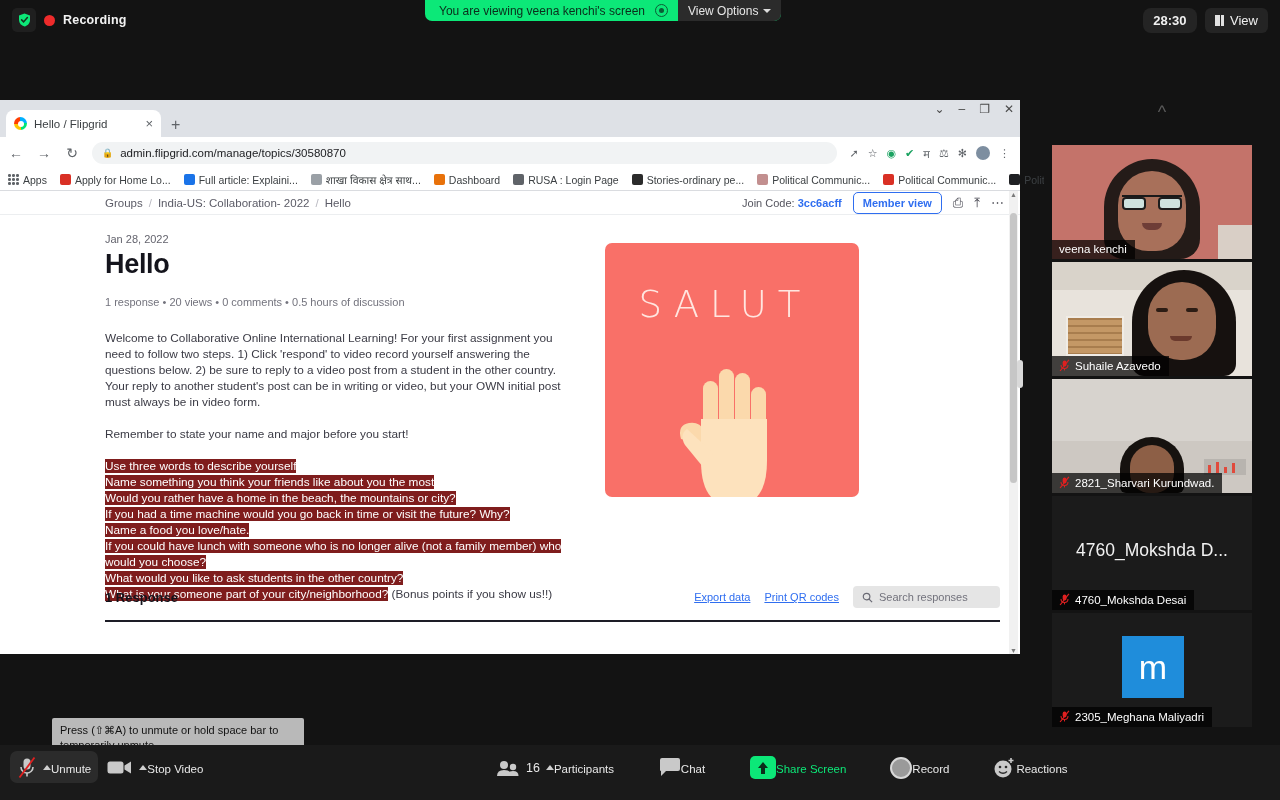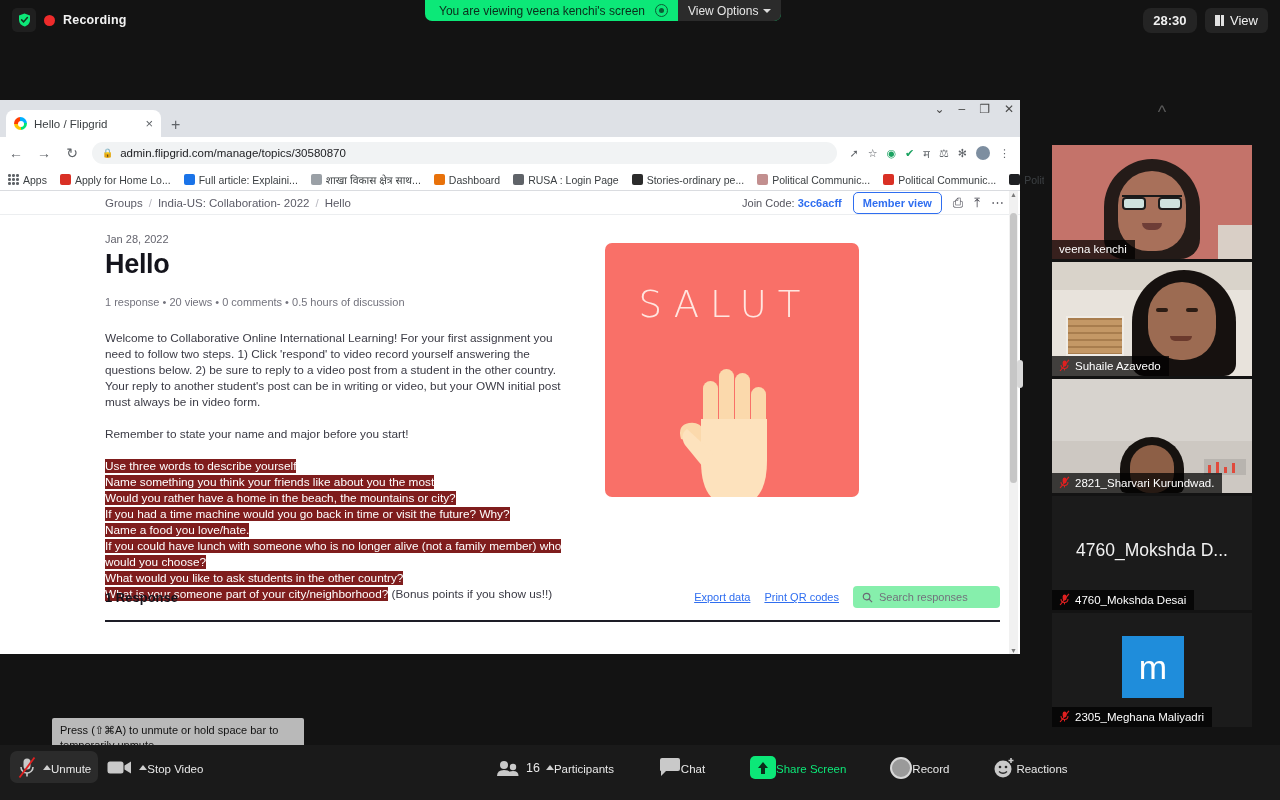--- a/index.html
+++ b/index.html
@@ -143,21 +143,21 @@
 
   .respbar {
     position: absolute; left: 105px; right: 20px; top: 395px;
     display: flex; align-items: center; gap: 14px;
     border-bottom: 2px solid #1d1d26; padding-bottom: 12px;
   }
   .respcount { font-size: 13px; font-weight: bold; color: #14141c; }
   .respbar .links { margin-left: auto; display: flex; gap: 14px; }
   .rlink { font-size: 11px; color: #2f6ef0; text-decoration: underline; }
   .searchbox {
-    width: 147px; height: 22px; background: #86efac; border-radius: 4px;
+    width: 147px; height: 22px; background: #e5e5e5; border-radius: 4px;
     display: flex; align-items: center; gap: 6px; padding: 0 9px;
   }
   .searchbox .ph { font-size: 11px; color: #72727c; }
 
   .pg-scrollbar { position: absolute; right: 2px; top: 0; width: 9px; height: 463px; background: #f1f1f1; }
   .pg-scrollbar i { position: absolute; top: 22px; left: 1px; width: 7px; height: 270px; background: #c6c6c6; border-radius: 4px; display:block; }
   .pg-scroll-up, .pg-scroll-dn { position: absolute; right: 2px; width: 9px; text-align: center; font-size: 7px; color: #7a7a7a; }
   .pg-scroll-up { top: 0; } .pg-scroll-dn { bottom: 0; }
 
   .drag-handle { position: absolute; left: 1017px; top: 360px; width: 6px; height: 28px; background: #d9d9d9; border-radius: 3px; }

